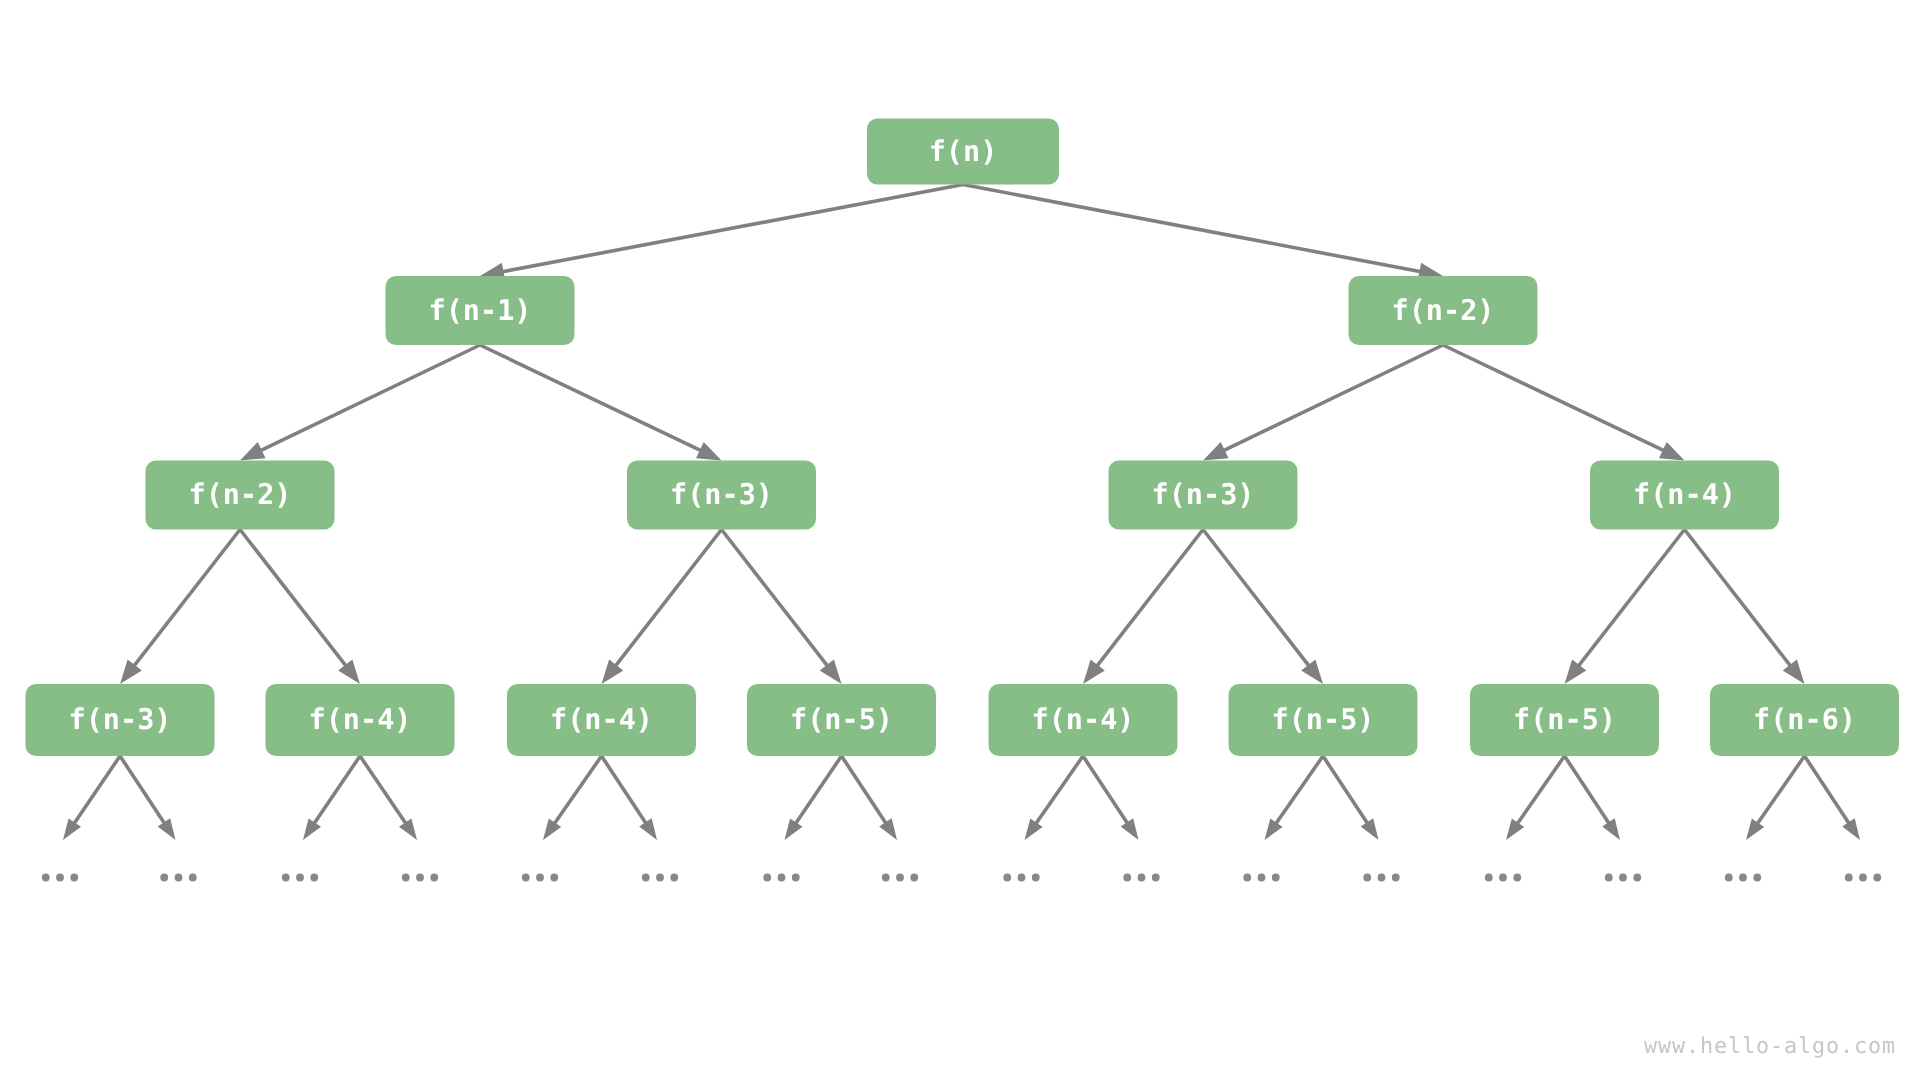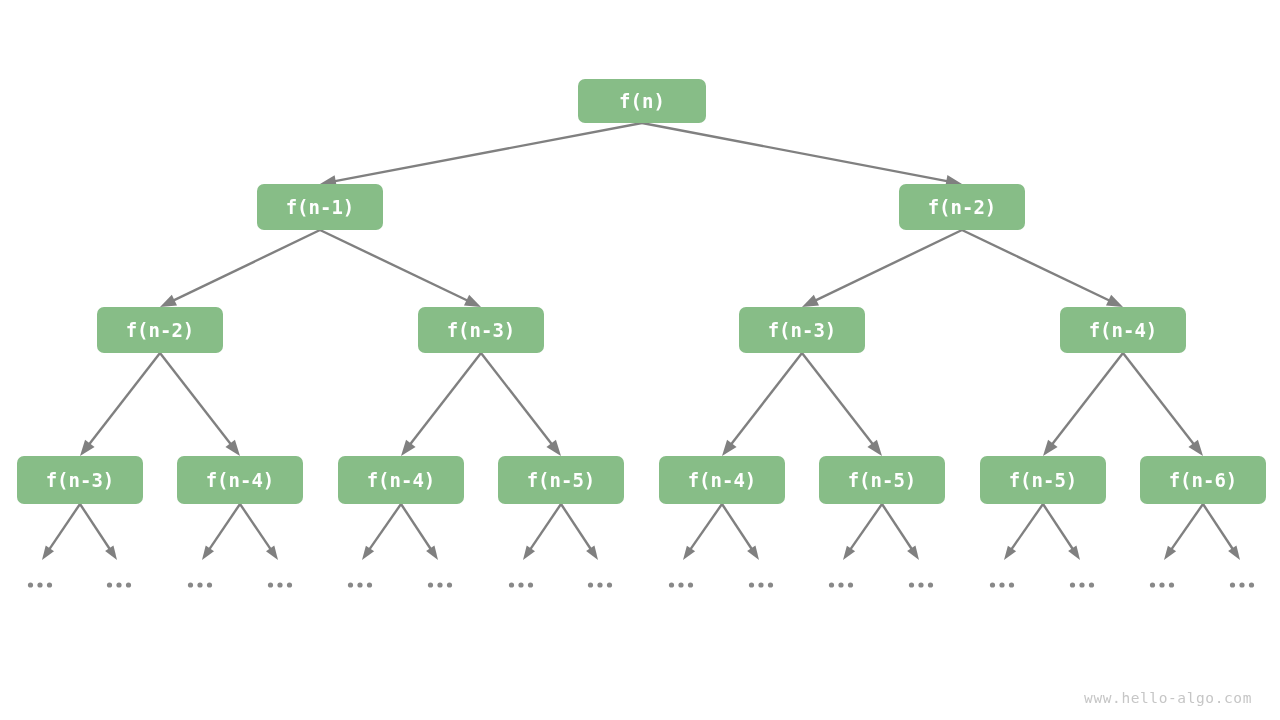--- a/index.html
+++ b/index.html
@@ -43,21 +43,21 @@
     font-weight: bold;
     text-anchor: middle;
     dominant-baseline: middle;
     letter-spacing: 0px;
   }
   .ellipsis-dot {
     fill: #888888;
   }
   .watermark {
     position: absolute;
-    right: 28px;
+    right: 16px;
     bottom: 14px;
     color: #c6c6c6;
     font-family: "DejaVu Sans Mono", "Liberation Mono", monospace;
     font-size: 14.5px;
     letter-spacing: 0.6px;
     white-space: nowrap;
     user-select: none;
   }
 </style>
 </head>

